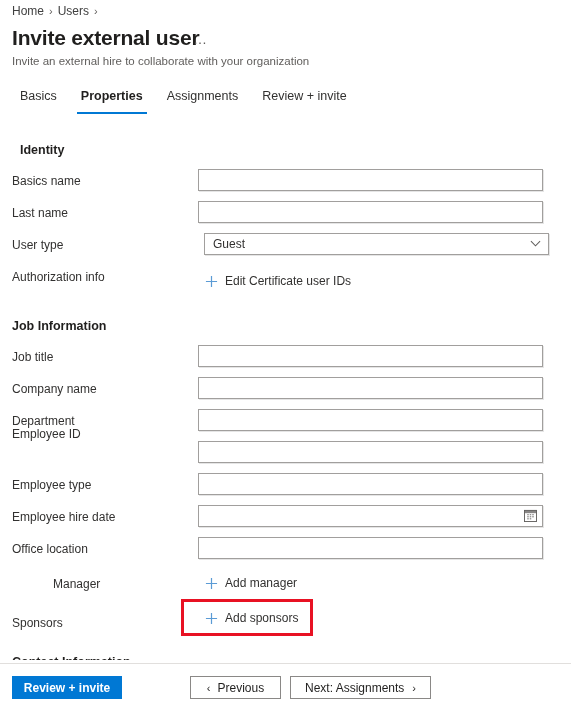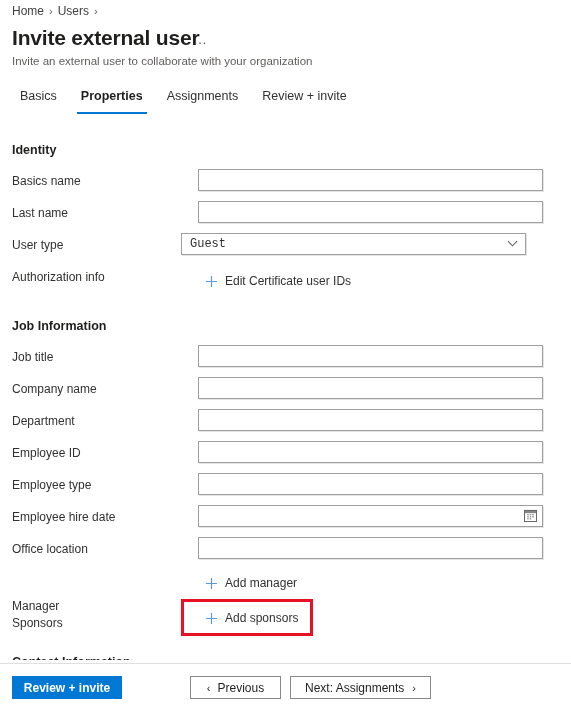--- a/index.html
+++ b/index.html
@@ -139,24 +139,23 @@
     color: #323130;
     padding: 0 8px;
     line-height: 20px;
     outline: none;
   }
   .field.shadow {
     box-shadow: 1px 1px 0 rgba(0,0,0,0.10);
   }
   .select-wrap {
     position: absolute;
-    left: 181px;
+    left: 204px;
     width: 345px;
     height: 28px;
-    font-family: Liberation Mono, monospace;
   }
   .select-box {
     position: absolute;
     left: 0;
     top: 0;
     width: 345px;
     height: 22px;
     box-sizing: border-box;
     border: 1px solid #a19f9d;
     background: #ffffff;
@@ -288,32 +287,32 @@
 </style>
 </head>
 <body>
 
 <div class="breadcrumb">
   <a>Home</a><span class="sep">›</span><a>Users</a><span class="sep">›</span>
 </div>
 
 <div class="page-title">Invite external user</div>
 <div class="title-ellipsis">…</div>
-<div class="page-subtitle">Invite an external user to collaborate with your organization</div>
+<div class="page-subtitle">Invite an external hire to collaborate with your organization</div>
 
 <div class="tabs">
   <div class="tab">Basics</div>
   <div class="tab active">Properties</div>
   <div class="tab">Assignments</div>
   <div class="tab">Review + invite</div>
 </div>
 
 <div class="form-area">
 
-  <div class="section-head" style="top:12px;">Identity</div>
+  <div class="section-head" style="top:12px;margin-left:8px;">Identity</div>
 
   <div class="row-label" style="top:43px;">Basics name</div>
   <input class="field shadow" style="top: 39px;" type="text" value="">
 
   <div class="row-label" style="top:75px;">Last name</div>
   <input class="field shadow" style="top: 71px;" type="text" value="">
 
   <div class="row-label" style="top:107px;text-align:right;">User type</div>
   <div class="select-wrap" style="top:103px;">
     <div class="select-box"></div>
@@ -335,40 +334,40 @@
 
   <div class="row-label" style="top:219px;">Job title</div>
   <input class="field shadow" style="top: 215px;" type="text" value="">
 
   <div class="row-label" style="top:251px;">Company name</div>
   <input class="field shadow" style="top: 247px;" type="text" value="">
 
   <div class="row-label" style="top:283px;">Department</div>
   <input class="field shadow" style="top: 279px;" type="text" value="">
 
-  <div class="row-label" style="top:315px;">Employee ID</div>
+  <div class="row-label" style="top:296px;">Employee ID</div>
   <input class="field shadow" style="top: 311px;" type="text" value="">
 
   <div class="row-label" style="top:347px;">Employee type</div>
   <input class="field shadow" style="top: 343px;" type="text" value="">
 
   <div class="row-label" style="top:379px;">Employee hire date</div>
   <div class="date-wrap" style="top:375px;">
     <input class="field shadow" style="left: 0px; top: 0px;" type="text" value="">
     <svg class="cal-icon" viewBox="0 0 14 14">
       <rect x="0.5" y="1.5" width="13" height="12" fill="none" stroke="currentColor" stroke-width="1"></rect>
       <rect x="0.5" y="1.5" width="13" height="3" fill="currentColor" stroke="none" opacity="0.75"></rect>
       <path d="M3.5 6.2 h1.6 M6.2 6.2 h1.6 M8.9 6.2 h1.6 M3.5 8.4 h1.6 M6.2 8.4 h1.6 M8.9 8.4 h1.6 M3.5 10.6 h1.6 M6.2 10.6 h1.6" stroke="currentColor" stroke-width="1" fill="none"></path>
     </svg>
   </div>
 
   <div class="row-label" style="top:411px;">Office location</div>
   <input class="field shadow" style="top: 407px;" type="text" value="">
 
-  <div class="row-label" style="top:468px;">Manager</div>
+  <div class="row-label" style="top:446px;margin-left:41px;">Manager</div>
   <div class="add-link" style="top:444px;">
     <svg class="plus-icon" viewBox="0 0 14 14">
       <path d="M7 1 L7 13 M1 7 L13 7" stroke="currentColor" stroke-width="1.3" fill="none"></path>
     </svg>
     <span class="add-link-label">Add manager</span>
   </div>
 
   <div class="row-label" style="top:485px;">Sponsors</div>
   <div class="add-link" style="top:479px;">
     <svg class="plus-icon" viewBox="0 0 14 14">

